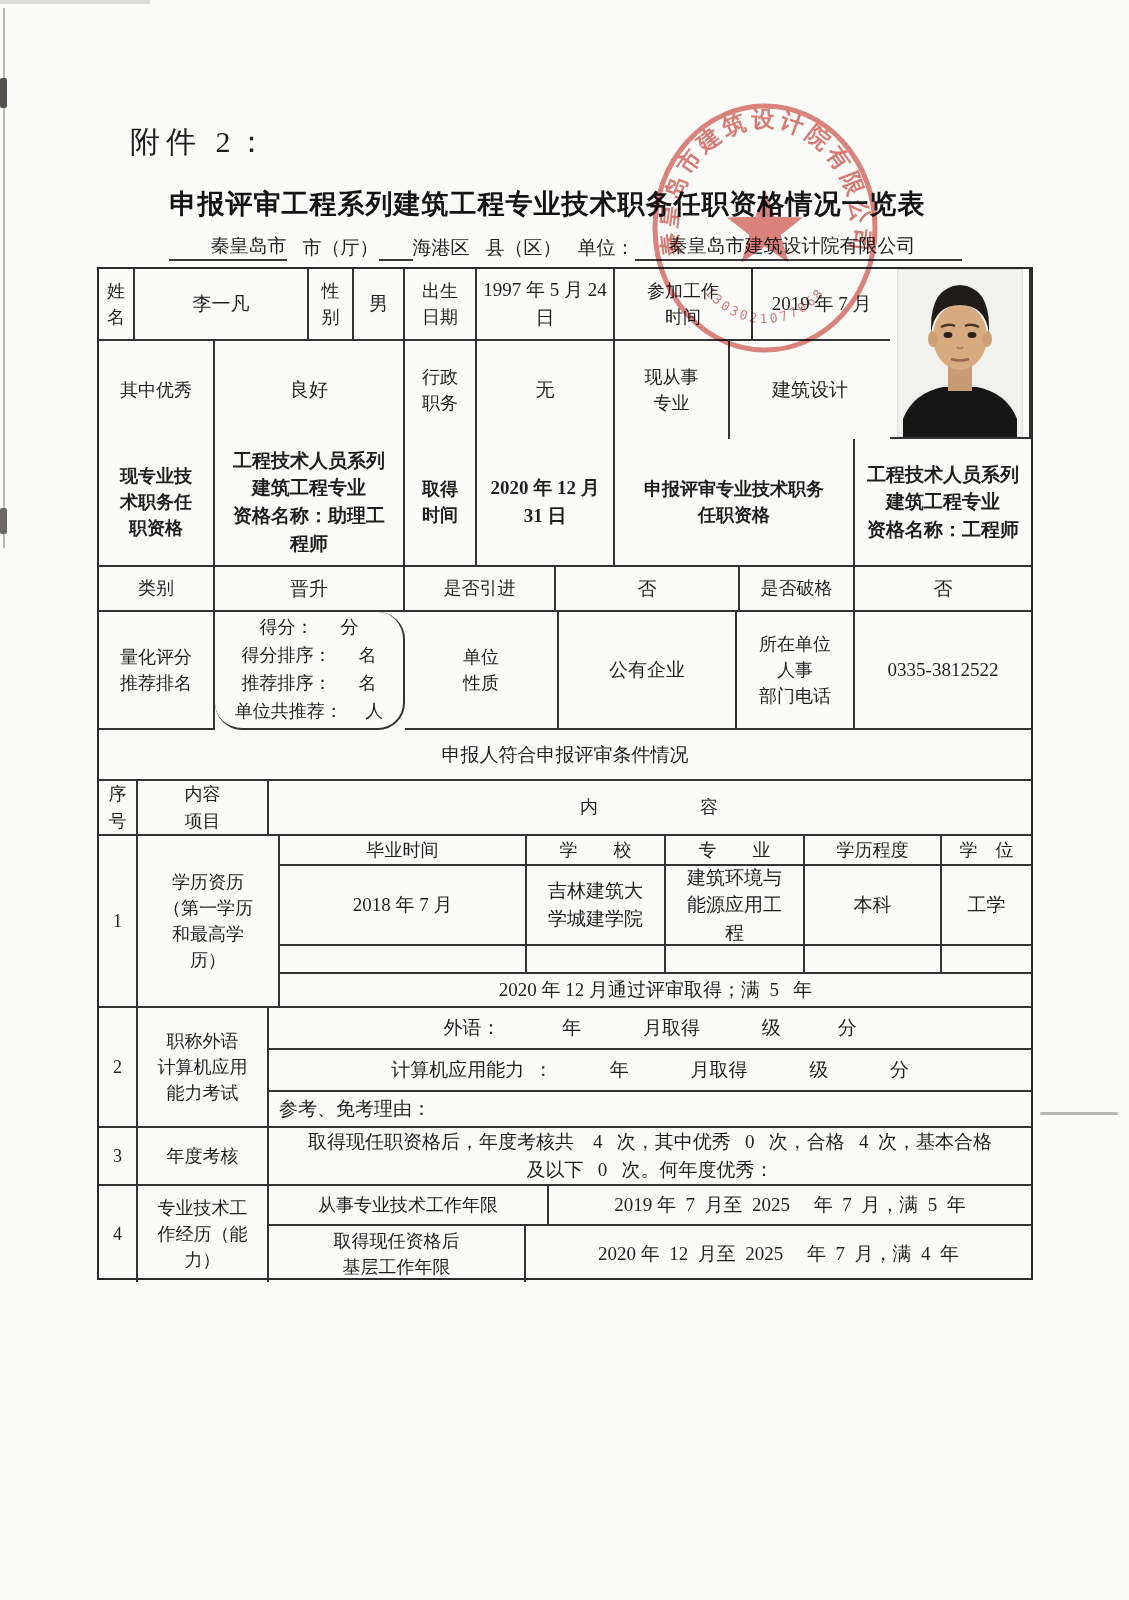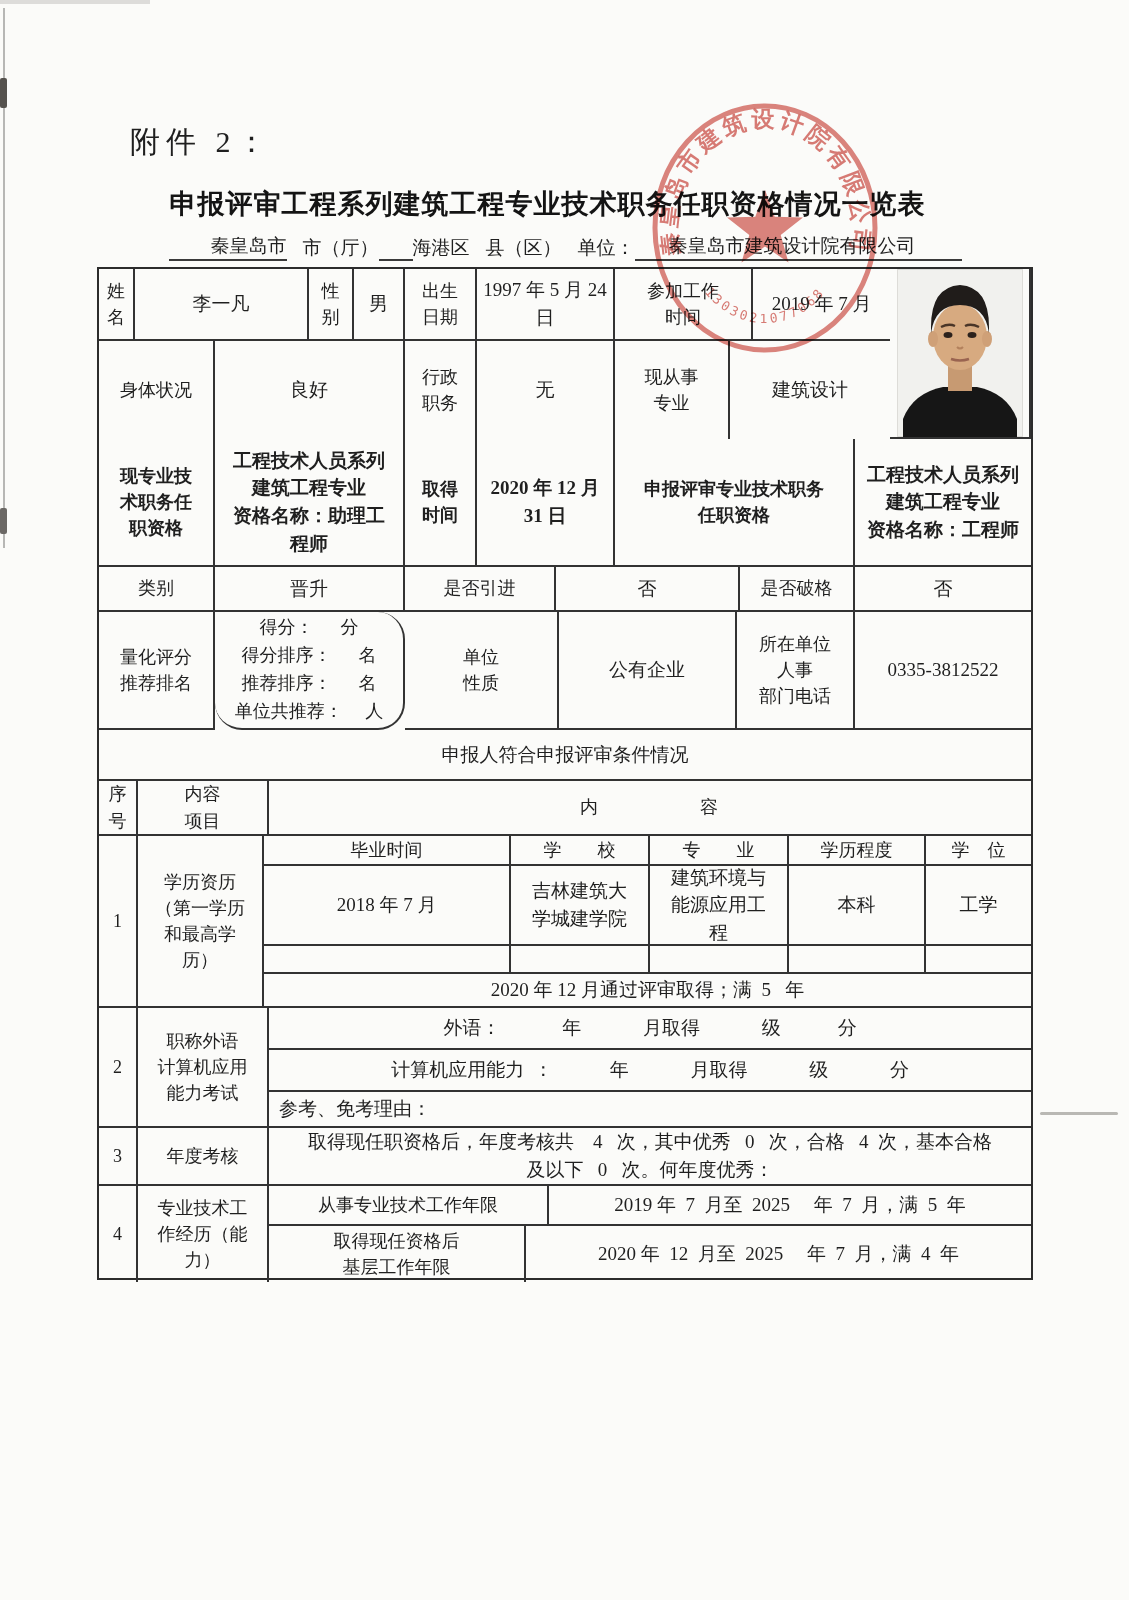--- a/index.html
+++ b/index.html
@@ -137,21 +137,21 @@
         <div class="cell val" style="width:51px">男</div>
         <div class="cell pre" style="width:72px">出生
 日期</div>
         <div class="cell val pre" style="width:138px">1997 年 5 月 24
 日</div>
         <div class="cell pre" style="width:138px">参加工作
 时间</div>
         <div class="cell val" style="flex:1">2019 年 7 月</div>
       </div>
       <div class="row band2 norb">
-        <div class="cell" style="width:116px">身体状况</div>
+        <div class="cell" style="width:116px">其中优秀</div>
         <div class="cell val" style="width:190px">良好</div>
         <div class="cell pre" style="width:72px">行政
 职务</div>
         <div class="cell val" style="width:138px">无</div>
         <div class="cell pre" style="width:115px">现从事
 专业</div>
         <div class="cell val" style="flex:1">建筑设计</div>
       </div>
     </div>
     <div class="cell photo-cell">
@@ -226,21 +226,21 @@
   <div class="row band7">
     <div class="cell pre" style="width:39px">序
 号</div>
     <div class="cell pre" style="width:131px">内容
 项目</div>
     <div class="cell content-header" style="flex:1">内　　　　　容</div>
   </div>
 
   <div class="row band8">
     <div class="cell" style="width:39px">1</div>
-    <div class="cell pre" style="width:126px">学历资历
+    <div class="cell pre" style="width:142px">学历资历
 （第一学历
 和最高学
 历）</div>
     <div class="inner-col">
       <div class="row" style="height:30px">
         <div class="cell" style="width:247px">毕业时间</div>
         <div class="cell" style="width:139px">学　　校</div>
         <div class="cell" style="width:139px">专　　业</div>
         <div class="cell" style="width:137px">学历程度</div>
         <div class="cell" style="flex:1">学　位</div>

